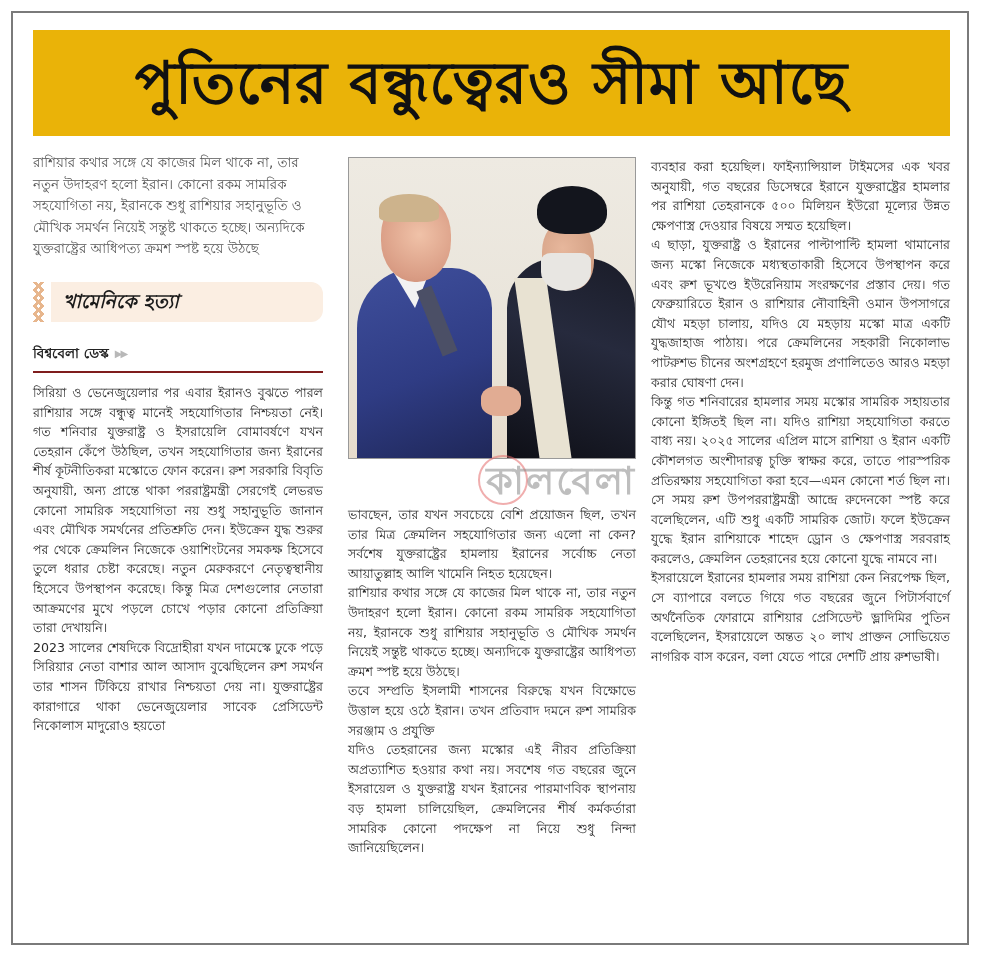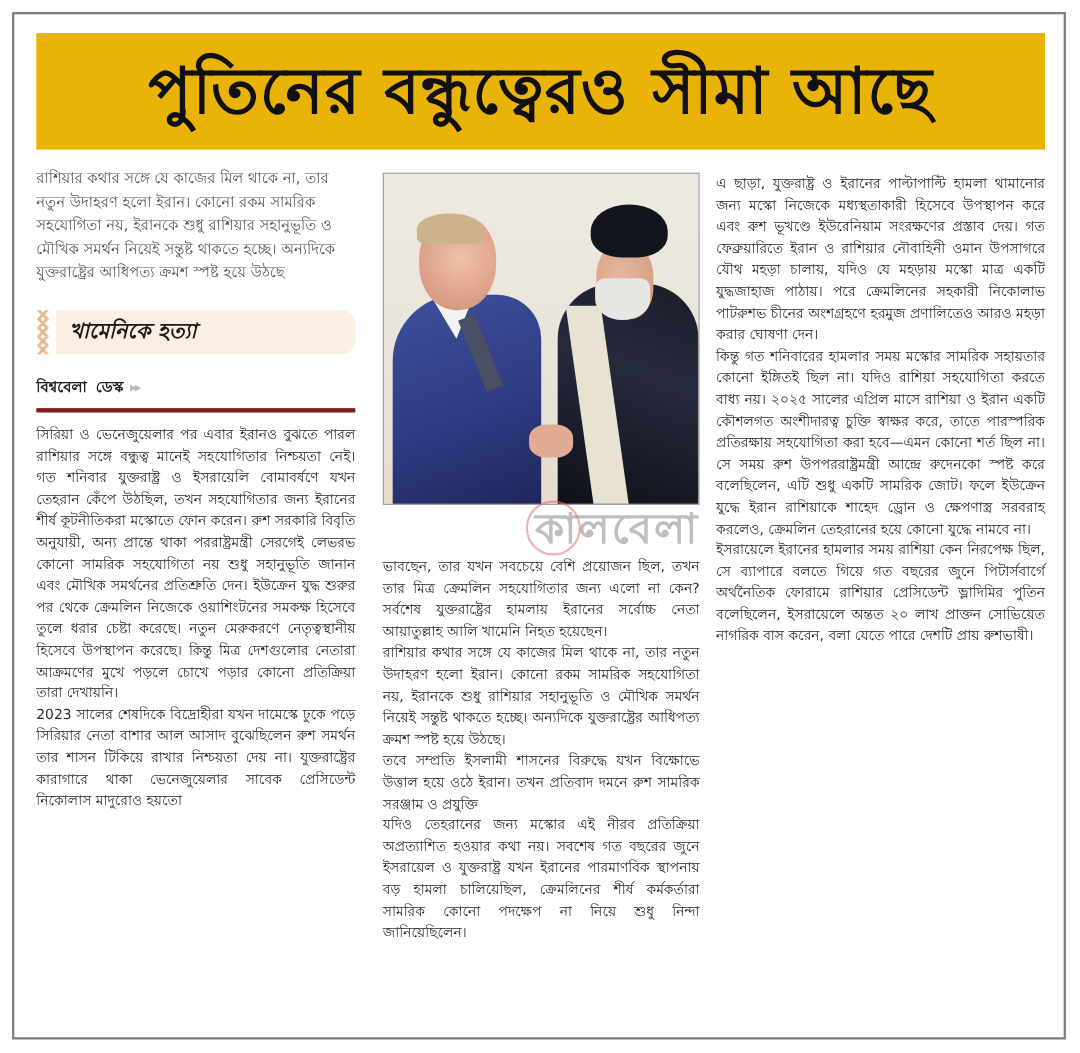--- a/index.html
+++ b/index.html
@@ -21,21 +21,21 @@
   .subhead { position: relative; margin-top: 22px; height: 40px; display: flex; align-items: center; }
   .subhead-pattern { width: 12px; height: 40px; margin-right: 6px;
            background:
              linear-gradient(45deg, transparent 40%, #e7b68d 40%, #e7b68d 60%, transparent 60%),
              linear-gradient(-45deg, transparent 40%, #e7b68d 40%, #e7b68d 60%, transparent 60%);
            background-size: 12px 8px; }
   .subhead-band { flex: 1; height: 40px; background: #fbeee2; border-radius: 0 12px 12px 0;
            display: flex; align-items: center; padding-left: 12px; box-sizing: border-box; }
   .subhead-text { font-size: 19px; font-weight: bold; color: #1a1a1a; font-style: italic; }
   .byline { margin-top: 22px; display: flex; align-items: center; font-size: 13.5px;
-           font-weight: bold; color: #222; padding-bottom: 8px; border-bottom: 4px solid #7f1d1d; font-family: Liberation Mono, monospace; }
+           font-weight: bold; color: #222; padding-bottom: 8px; border-bottom: 2px solid #7f1d1d; }
   .byline-arrow { color: #b8b8b8; font-size: 10px; margin-left: 6px; letter-spacing: -2px; }
   .body-left { margin-top: 10px; }
   .photo { width: 288px; height: 302px; border: 1px solid #999; box-sizing: border-box;
            position: relative; overflow: hidden;
            background: linear-gradient(180deg, #eeeae2 0%, #e9e4da 60%, #e7dccc 100%); }
   .person-left-suit { position: absolute; left: 8px; top: 110px; width: 135px; height: 192px;
            background: linear-gradient(160deg, #3f4f9c 0%, #2f3c84 55%, #1f2758 100%);
            border-radius: 60px 40px 0 0; }
   .person-left-head { position: absolute; left: 32px; top: 38px; width: 70px; height: 86px;
            background: radial-gradient(circle at 55% 45%, #f0c2a8 0%, #d99c84 70%, #c98a72 100%);
@@ -118,16 +118,17 @@
   </div>
   <div class="text">
     <p>ভাবছেন, তার যখন সবচেয়ে বেশি প্রয়োজন ছিল, তখন তার মিত্র ক্রেমলিন সহযোগিতার জন্য এলো না কেন? সর্বশেষ যুক্তরাষ্ট্রের হামলায় ইরানের সর্বোচ্চ নেতা আয়াতুল্লাহ আলি খামেনি নিহত হয়েছেন।</p>
     <p>রাশিয়ার কথার সঙ্গে যে কাজের মিল থাকে না, তার নতুন উদাহরণ হলো ইরান। কোনো রকম সামরিক সহযোগিতা নয়, ইরানকে শুধু রাশিয়ার সহানুভূতি ও মৌখিক সমর্থন নিয়েই সন্তুষ্ট থাকতে হচ্ছে। অন্যদিকে যুক্তরাষ্ট্রের আধিপত্য ক্রমশ স্পষ্ট হয়ে উঠছে।</p>
     <p>তবে সম্প্রতি ইসলামী শাসনের বিরুদ্ধে যখন বিক্ষোভে উত্তাল হয়ে ওঠে ইরান। তখন প্রতিবাদ দমনে রুশ সামরিক সরঞ্জাম ও প্রযুক্তি</p>
     <p>যদিও তেহরানের জন্য মস্কোর এই নীরব প্রতিক্রিয়া অপ্রত্যাশিত হওয়ার কথা নয়। সবশেষ গত বছরের জুনে ইসরায়েল ও যুক্তরাষ্ট্র যখন ইরানের পারমাণবিক স্থাপনায় বড় হামলা চালিয়েছিল, ক্রেমলিনের শীর্ষ কর্মকর্তারা সামরিক কোনো পদক্ষেপ না নিয়ে শুধু নিন্দা জানিয়েছিলেন।</p>
   </div>
 </div>
 
 <div class="col col-right">
+  <p>ব্যবহার করা হয়েছিল। ফাইন্যান্সিয়াল টাইমসের এক খবর অনুযায়ী, গত বছরের ডিসেম্বরে ইরানে যুক্তরাষ্ট্রের হামলার পর রাশিয়া তেহরানকে ৫০০ মিলিয়ন ইউরো মূল্যের উন্নত ক্ষেপণাস্ত্র দেওয়ার বিষয়ে সম্মত হয়েছিল।</p>
   <p>এ ছাড়া, যুক্তরাষ্ট্র ও ইরানের পাল্টাপাল্টি হামলা থামানোর জন্য মস্কো নিজেকে মধ্যস্থতাকারী হিসেবে উপস্থাপন করে এবং রুশ ভূখণ্ডে ইউরেনিয়াম সংরক্ষণের প্রস্তাব দেয়। গত ফেব্রুয়ারিতে ইরান ও রাশিয়ার নৌবাহিনী ওমান উপসাগরে যৌথ মহড়া চালায়, যদিও যে মহড়ায় মস্কো মাত্র একটি যুদ্ধজাহাজ পাঠায়। পরে ক্রেমলিনের সহকারী নিকোলাভ পাটরুশভ চীনের অংশগ্রহণে হরমুজ প্রণালিতেও আরও মহড়া করার ঘোষণা দেন।</p>
   <p>কিন্তু গত শনিবারের হামলার সময় মস্কোর সামরিক সহায়তার কোনো ইঙ্গিতই ছিল না। যদিও রাশিয়া সহযোগিতা করতে বাধ্য নয়। ২০২৫ সালের এপ্রিল মাসে রাশিয়া ও ইরান একটি কৌশলগত অংশীদারত্ব চুক্তি স্বাক্ষর করে, তাতে পারস্পরিক প্রতিরক্ষায় সহযোগিতা করা হবে—এমন কোনো শর্ত ছিল না। সে সময় রুশ উপপররাষ্ট্রমন্ত্রী আন্দ্রে রুদেনকো স্পষ্ট করে বলেছিলেন, এটি শুধু একটি সামরিক জোট। ফলে ইউক্রেন যুদ্ধে ইরান রাশিয়াকে শাহেদ ড্রোন ও ক্ষেপণাস্ত্র সরবরাহ করলেও, ক্রেমলিন তেহরানের হয়ে কোনো যুদ্ধে নামবে না।</p>
   <p>ইসরায়েলে ইরানের হামলার সময় রাশিয়া কেন নিরপেক্ষ ছিল, সে ব্যাপারে বলতে গিয়ে গত বছরের জুনে পিটার্সবার্গে অর্থনৈতিক ফোরামে রাশিয়ার প্রেসিডেন্ট ভ্লাদিমির পুতিন বলেছিলেন, ইসরায়েলে অন্তত ২০ লাখ প্রাক্তন সোভিয়েত নাগরিক বাস করেন, বলা যেতে পারে দেশটি প্রায় রুশভাষী।</p>
 </div>
 
 </body></html>

